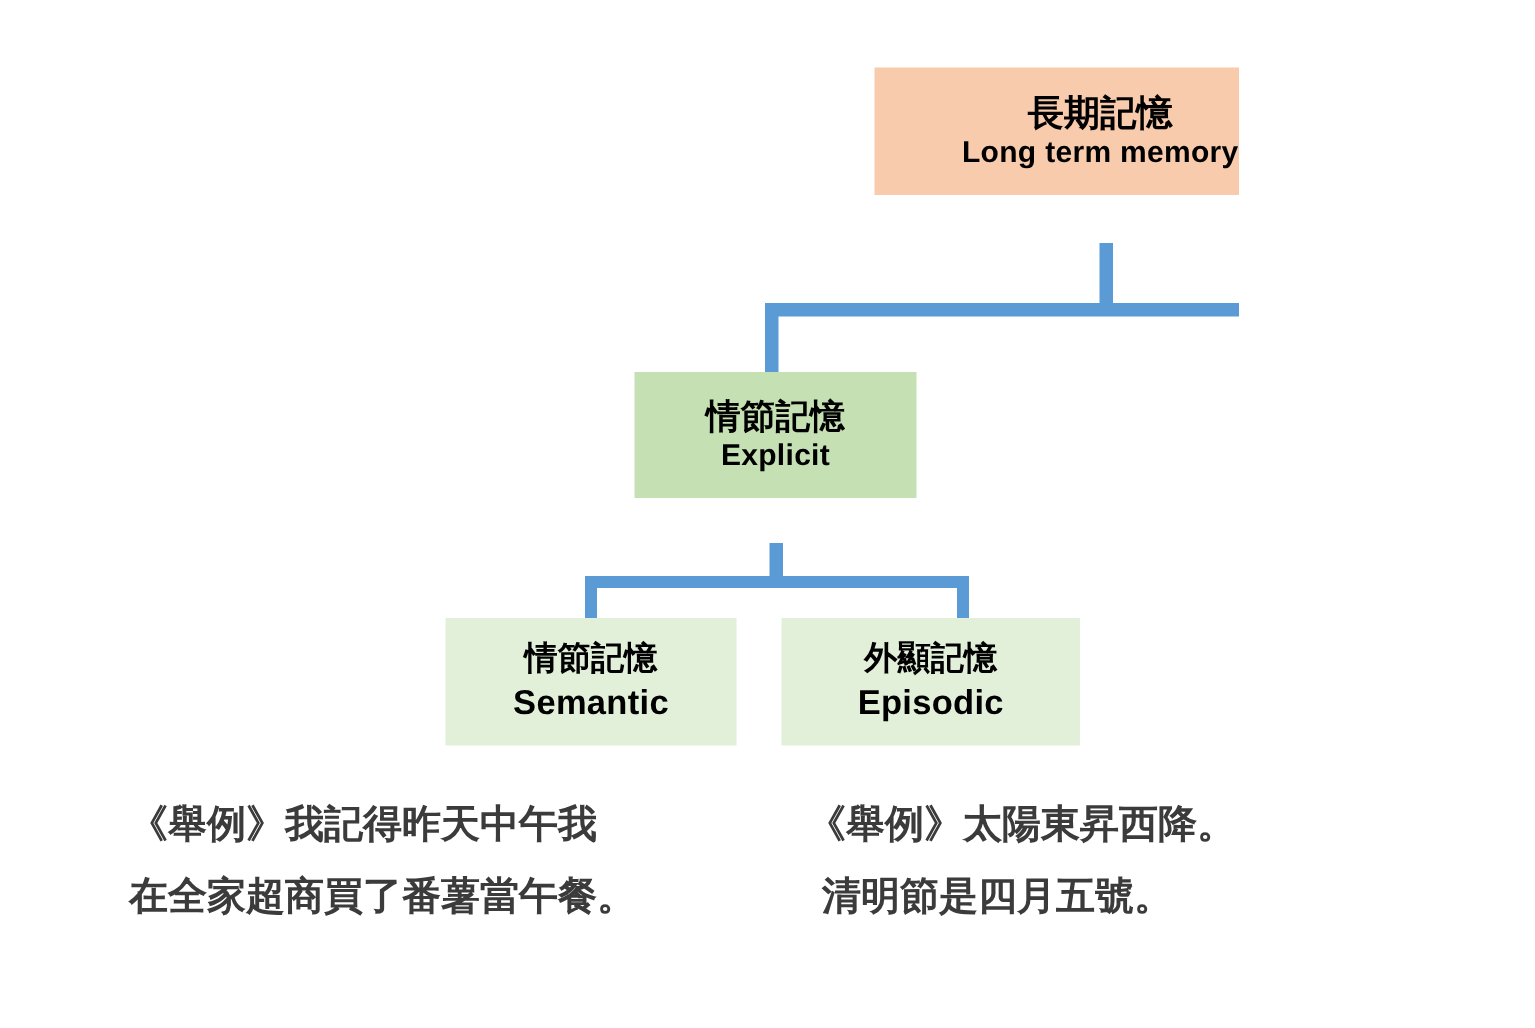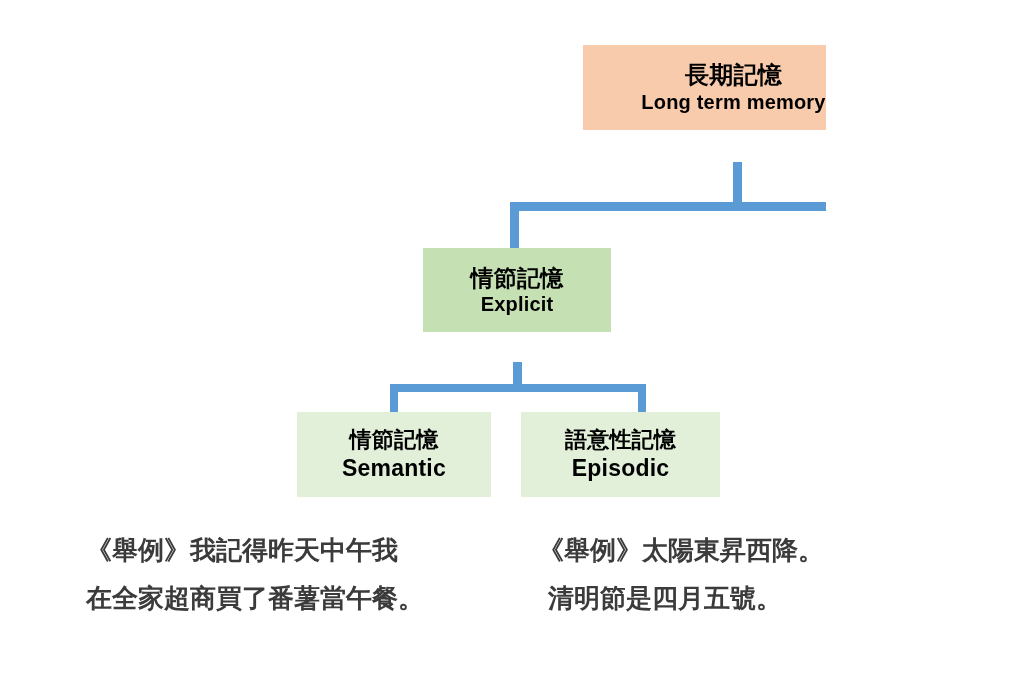--- a/index.html
+++ b/index.html
@@ -137,21 +137,21 @@
   <div class="conn" id="conn2-bar"></div>
   <div class="conn" id="conn2-drop-l"></div>
   <div class="conn" id="conn2-drop-r"></div>
 
   <div class="node" id="node-episodic">
     <span class="cjk">情節記憶</span>
     <span class="lat">Semantic</span>
   </div>
 
   <div class="node" id="node-semantic">
-    <span class="cjk">語意性記憶</span>
+    <span class="cjk">外顯記憶</span>
     <span class="lat">Episodic</span>
   </div>
 
   <div class="example" id="example-episodic">
     <div class="line1">《舉例》我記得昨天中午我</div>
     <div class="line2">在全家超商買了番薯當午餐。</div>
   </div>
 
   <div class="example" id="example-semantic">
     <div class="line1">《舉例》太陽東昇西降。</div>

